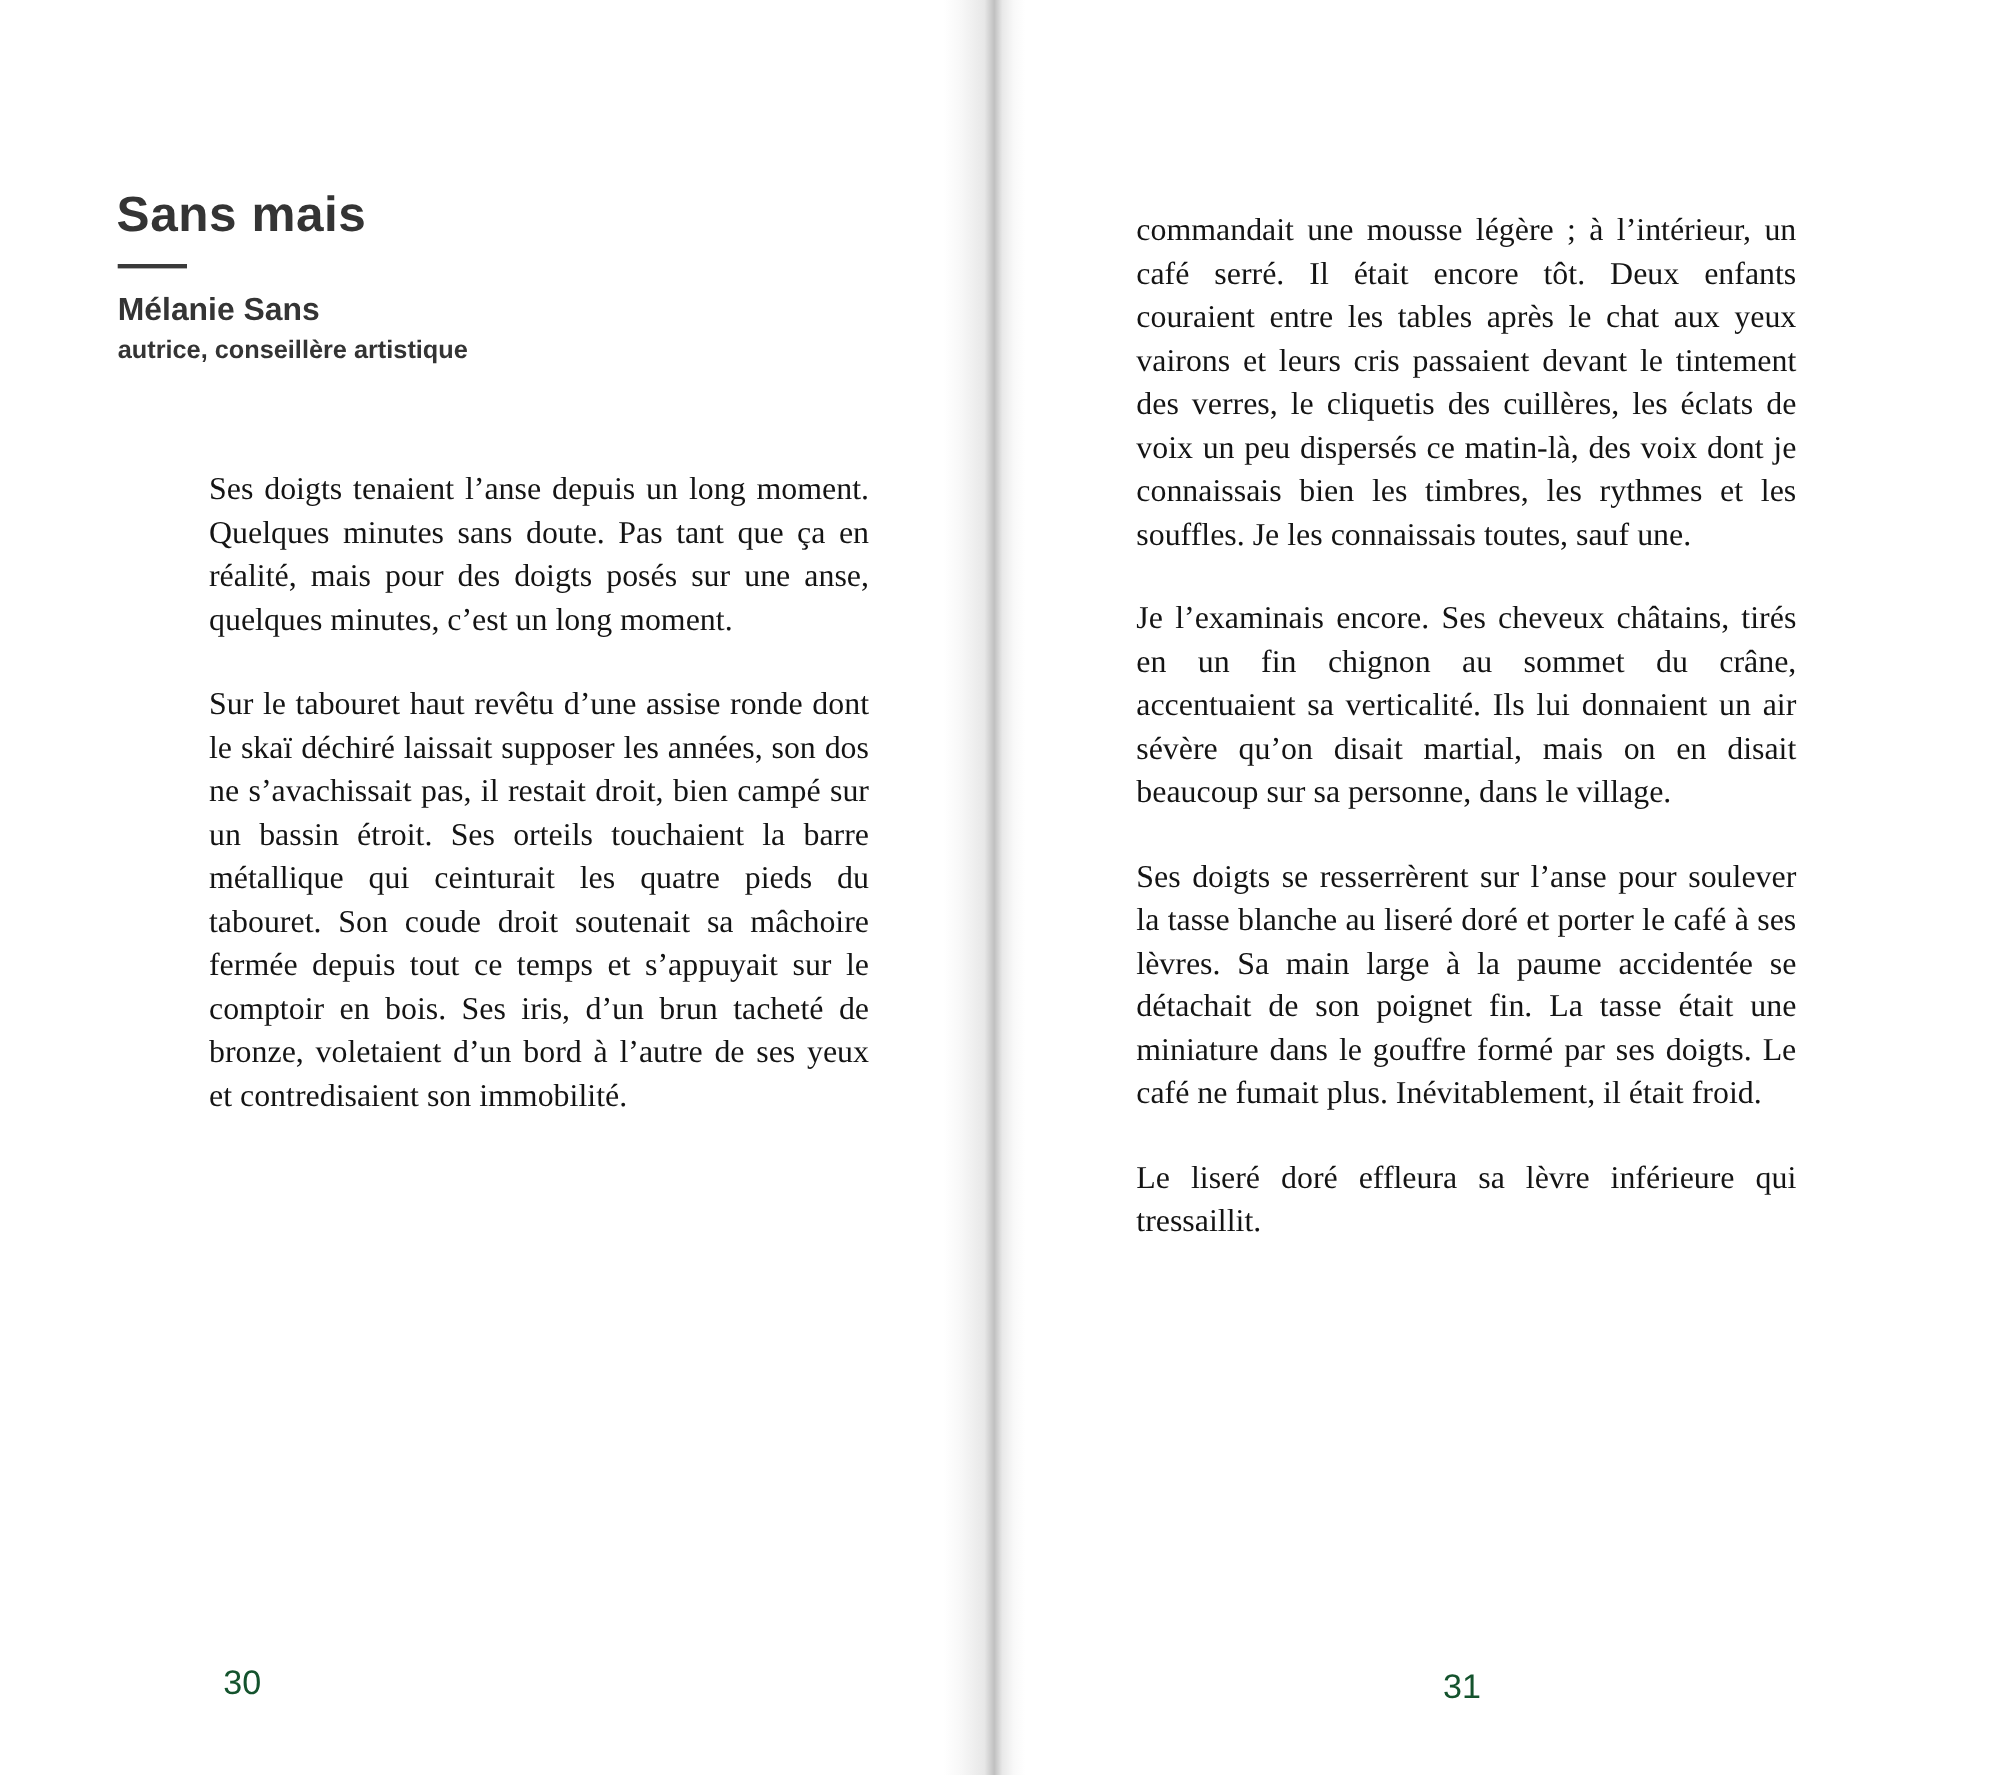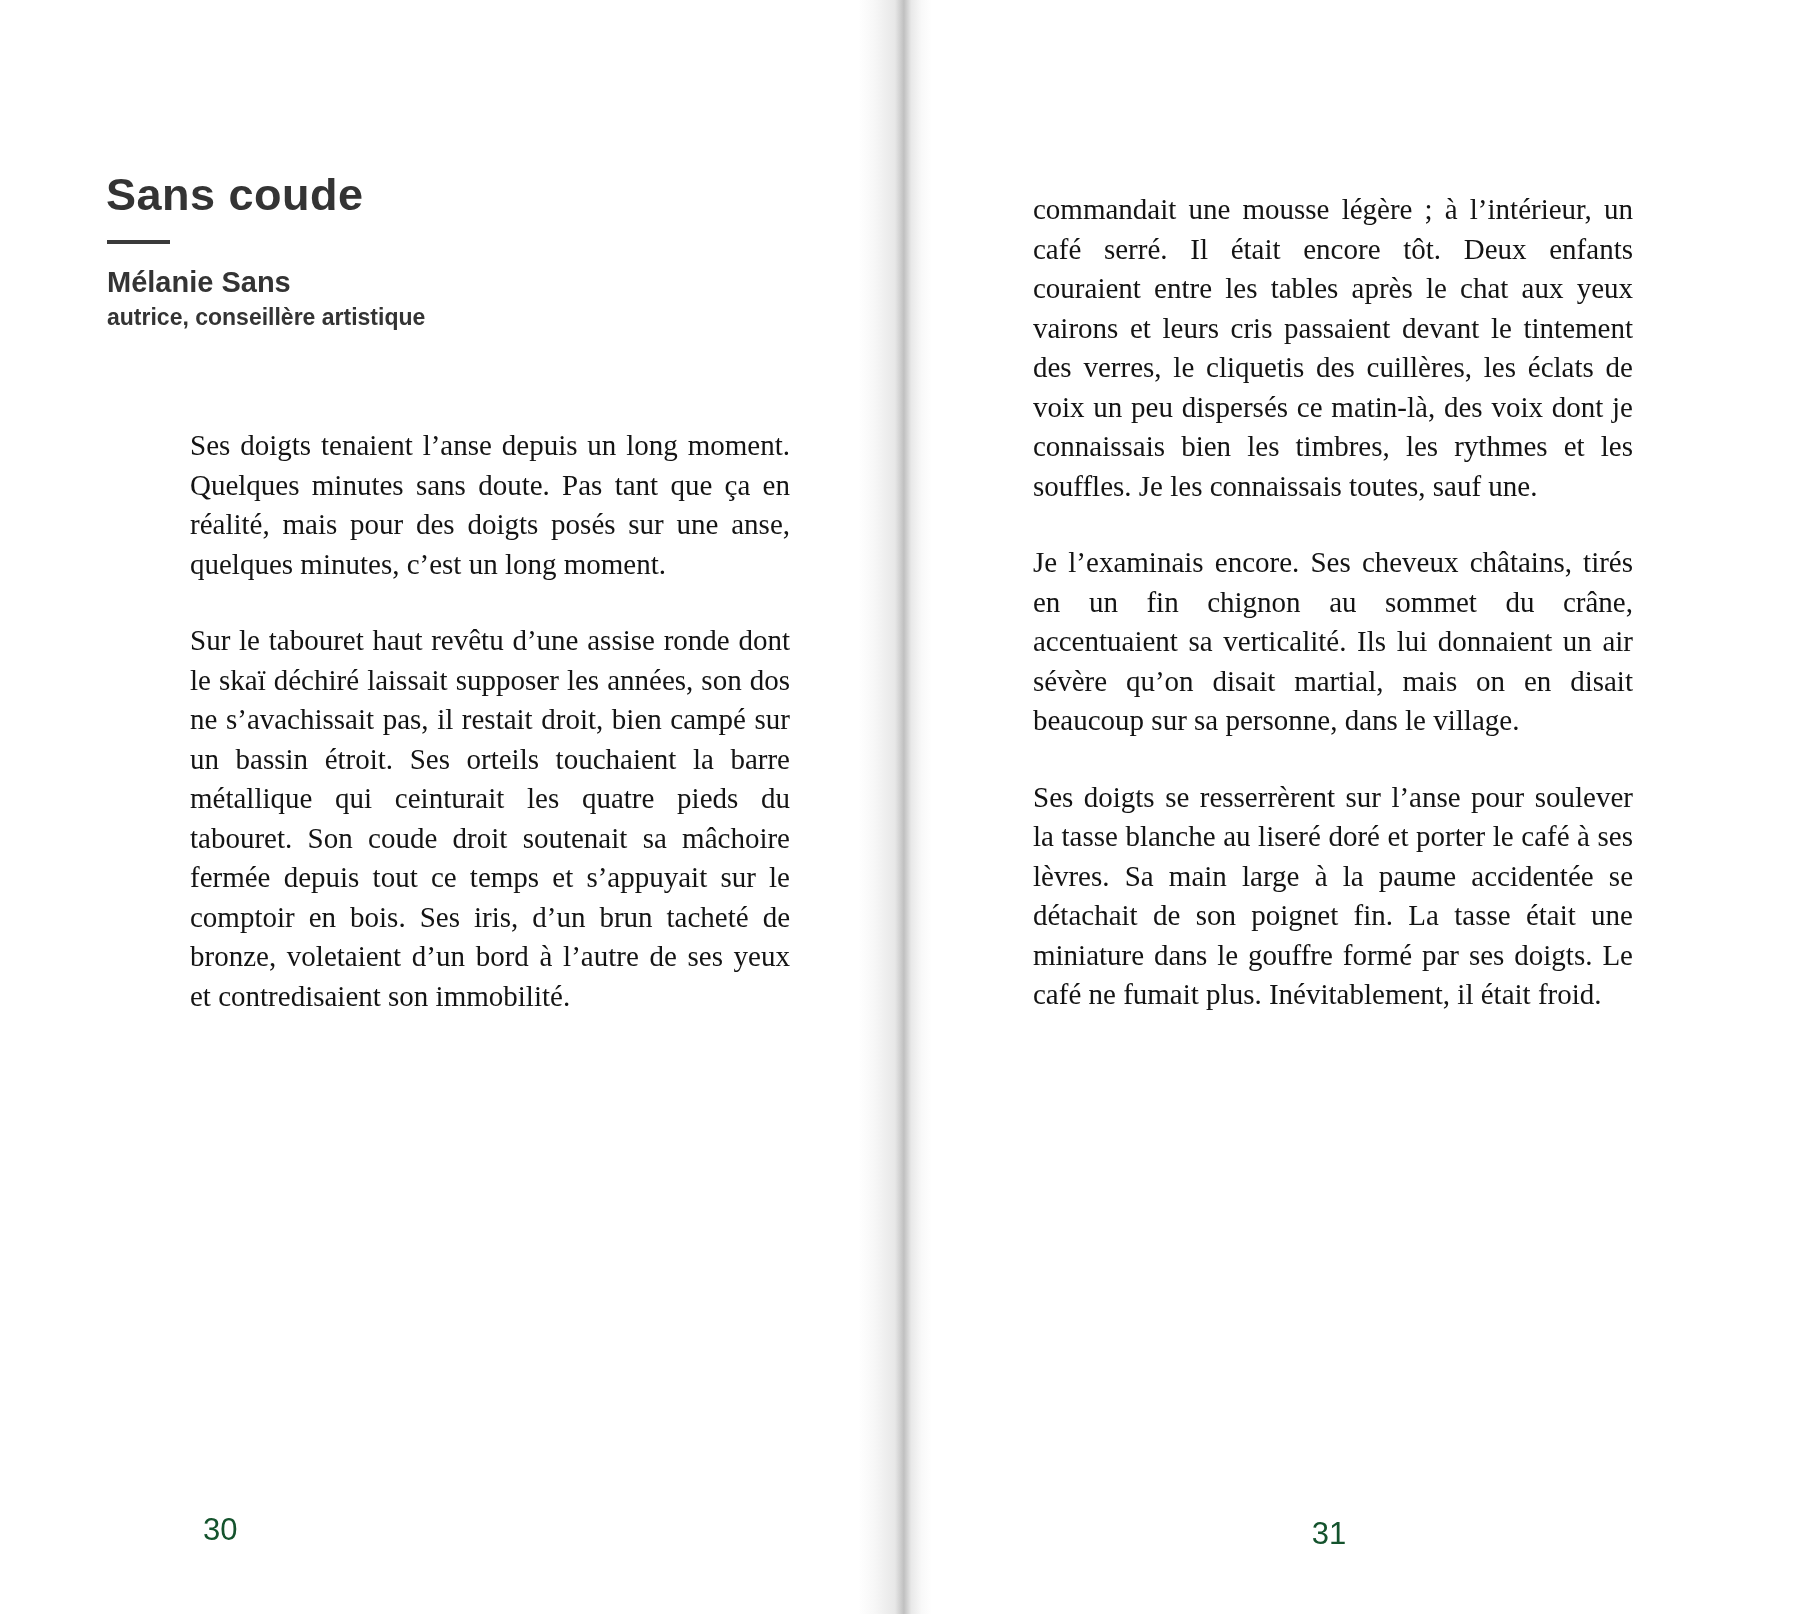--- a/index.html
+++ b/index.html
@@ -121,41 +121,42 @@
     width: 592px;
     text-align: center;
   }
 </style>
 </head>
 <body>
 
 <div class="spread">
 
   <div>
-    <h1 class="page-title title-block">Sans coude</h1>
+    <h1 class="page-title title-block">Sans mais</h1>
 
     <div class="title-rule"></div>
 
     <p class="author-name">Mélanie Sans</p>
 
     <p class="author-role">autrice, conseillère artistique</p>
 
     <div class="body-col body-col-left">
         <p>Ses doigts tenaient l’anse depuis un long moment. Quelques minutes sans doute. Pas tant que ça en réalité, mais pour des doigts posés sur une anse, quelques minutes, c’est un long moment.</p>
         <p>Sur le tabouret haut revêtu d’une assise ronde dont le skaï déchiré laissait supposer les années, son dos ne s’avachissait pas, il restait droit, bien campé sur un bassin étroit. Ses orteils touchaient la barre métallique qui ceinturait les quatre pieds du tabouret. Son coude droit soutenait sa mâchoire fermée depuis tout ce temps et s’appuyait sur le comptoir en bois. Ses iris, d’un brun tacheté de bronze, voletaient d’un bord à l’autre de ses yeux et contredisaient son immobilité.</p>
       </div>
 
     <div class="page-number page-number-left">30</div>
   </div>
 
   <div>
     <div class="body-col body-col-right">
         <p>commandait une mousse légère ; à l’intérieur, un café serré. Il était encore tôt. Deux enfants couraient entre les tables après le chat aux yeux vairons et leurs cris passaient devant le tintement des verres, le cliquetis des cuillères, les éclats de voix un peu dispersés ce matin-là, des voix dont je connaissais bien les timbres, les rythmes et les souffles. Je les connaissais toutes, sauf une.</p>
         <p>Je l’examinais encore. Ses cheveux châtains, tirés en un fin chignon au sommet du crâne, accentuaient sa verticalité. Ils lui donnaient un air sévère qu’on disait martial, mais on en disait beaucoup sur sa personne, dans le village.</p>
         <p>Ses doigts se resserrèrent sur l’anse pour soulever la tasse blanche au liseré doré et porter le café à ses lèvres. Sa main large à la paume accidentée se détachait de son poignet fin. La tasse était une miniature dans le gouffre formé par ses doigts. Le café ne fumait plus. Inévitablement, il était froid.</p>
+        <p>Le liseré doré effleura sa lèvre inférieure qui tressaillit.</p>
       </div>
 
     <div class="page-number page-number-right">31</div>
   </div>
 
   <div class="gutter-shadow"></div>
 
 </div>
 
 </body></html>

